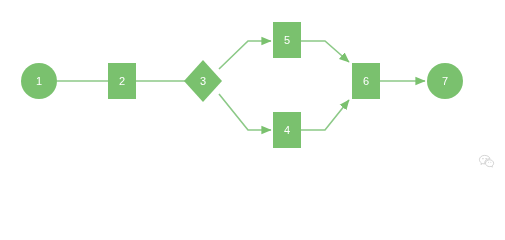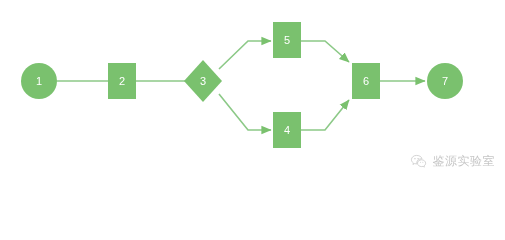--- a/index.html
+++ b/index.html
@@ -113,16 +113,15 @@
     <span class="watermark-logo">
       <svg viewBox="0 0 24 24" width="17" height="17" xmlns="http://www.w3.org/2000/svg">
         <path d="M9.2 3.4C5.2 3.4 2 6.1 2 9.4c0 1.9 1.1 3.6 2.8 4.7l-.7 2.1 2.4-1.2c.8.2 1.7.4 2.7.4h.5a5.6 5.6 0 0 1-.2-1.5c0-3.2 3.1-5.8 6.9-5.8h.6C16.4 5.3 13.1 3.4 9.2 3.4z" fill="none" stroke="#3a3a3a" stroke-width="1"></path>
         <circle cx="7" cy="8" r="0.9" fill="#3a3a3a"></circle>
         <circle cx="11.4" cy="8" r="0.9" fill="#3a3a3a"></circle>
         <path d="M16.4 9.6c-3.2 0-5.8 2.2-5.8 4.8 0 2.7 2.6 4.8 5.8 4.8.7 0 1.4-.1 2-.3l1.9 1-.5-1.7c1.4-.9 2.3-2.3 2.3-3.8 0-2.6-2.6-4.8-5.7-4.8z" fill="none" stroke="#3a3a3a" stroke-width="1"></path>
         <circle cx="14.7" cy="13.2" r="0.7" fill="#3a3a3a"></circle>
         <circle cx="18.2" cy="13.2" r="0.7" fill="#3a3a3a"></circle>
       </svg>
     </span>
-    <span class="watermark-text">鉴源实验室</span>
   </div>
 
 </div>
 
 </body></html>

